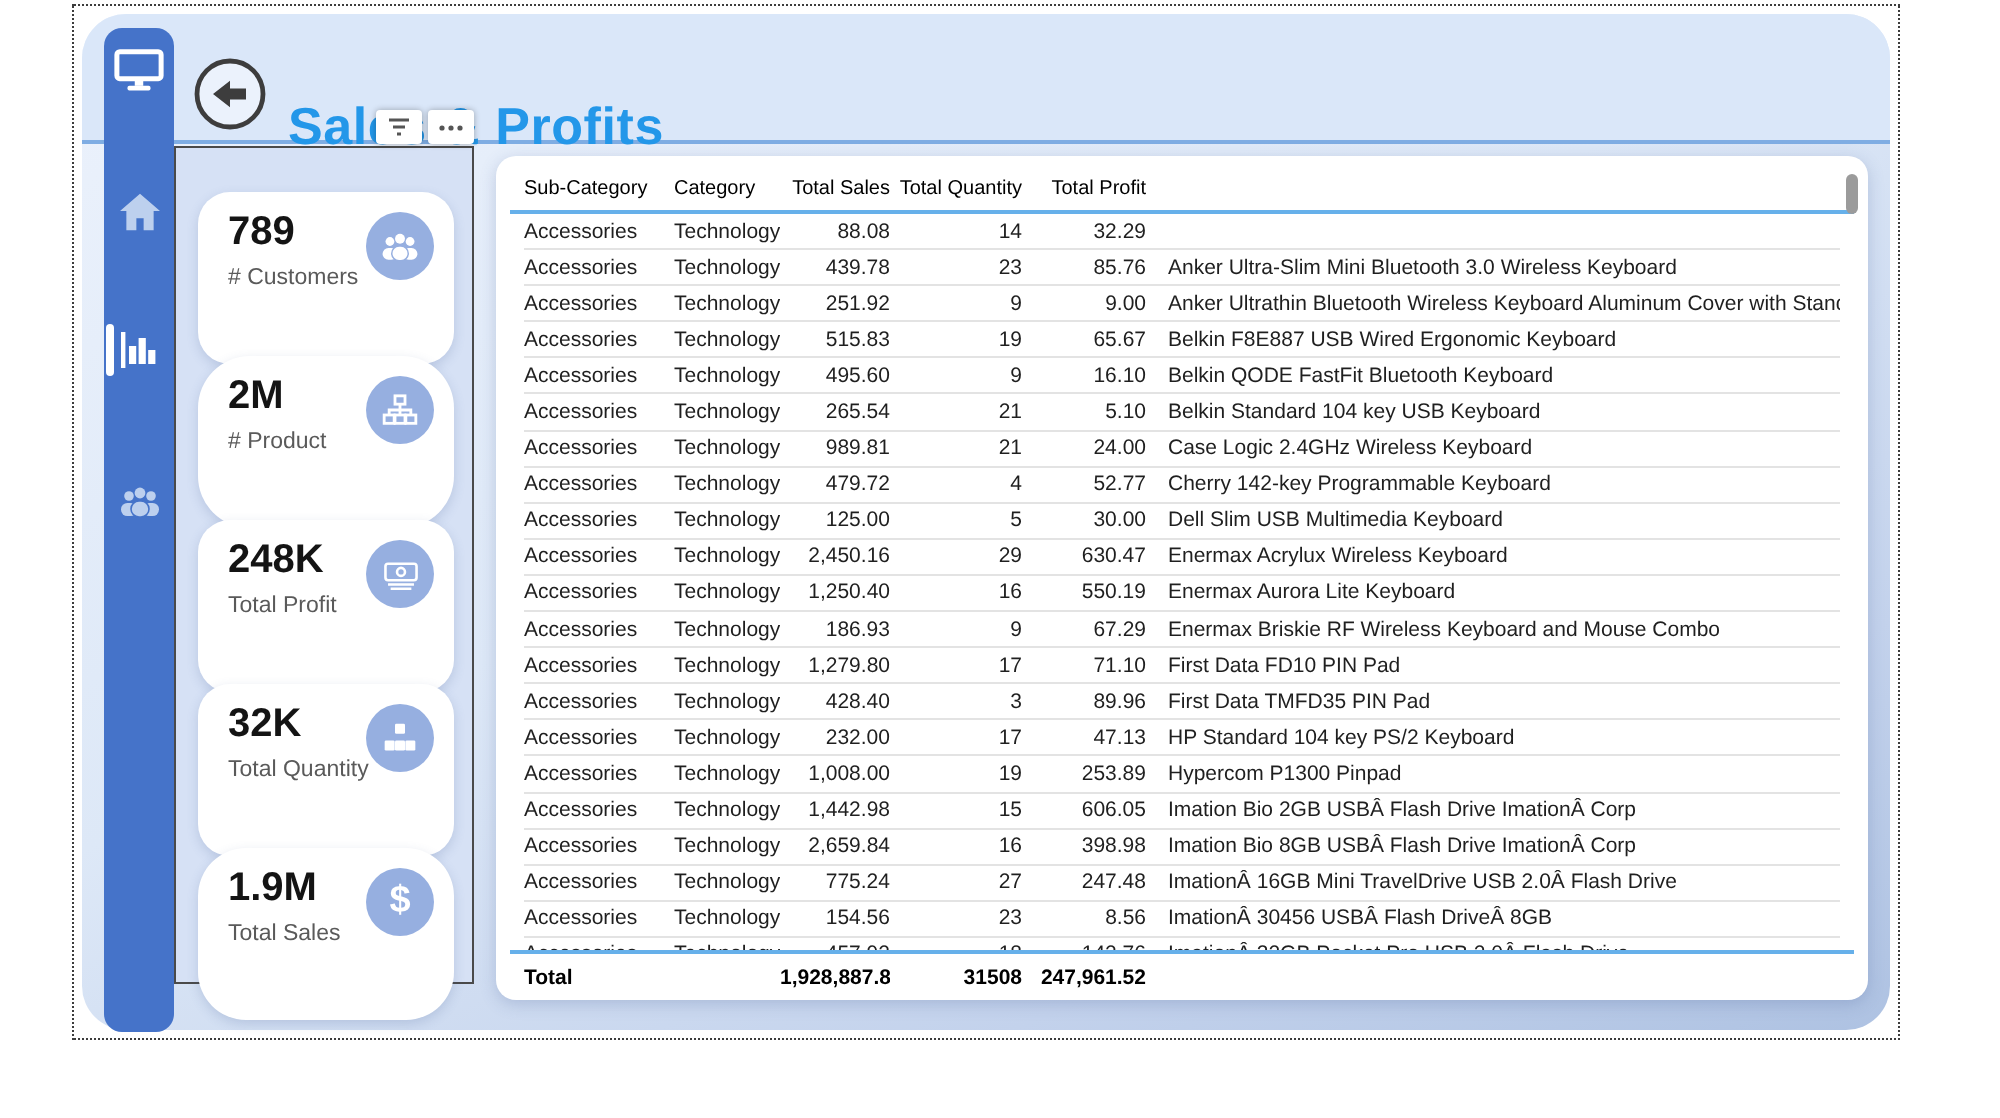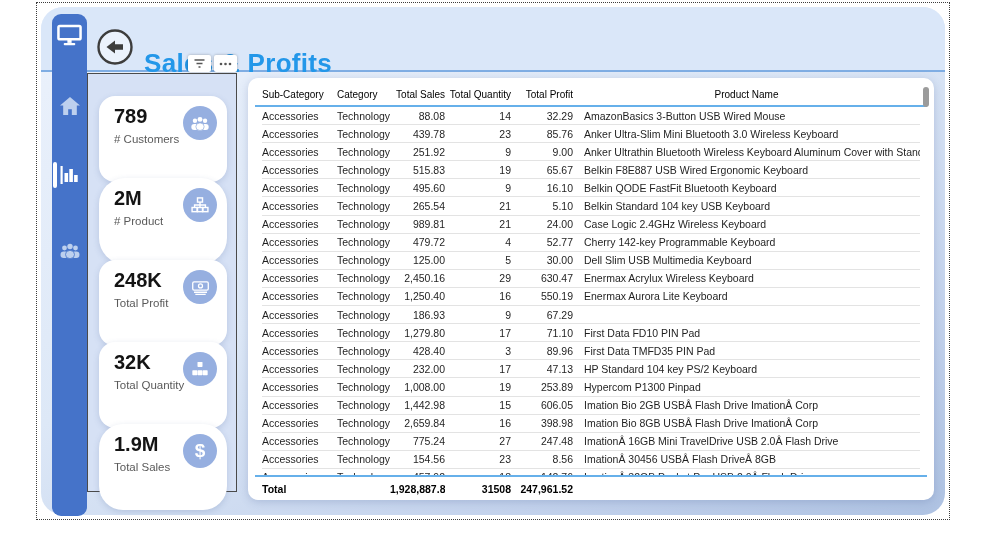--- a/index.html
+++ b/index.html
@@ -194,31 +194,29 @@
 
 </div>
 
 <div class="table-card">
   <div class="grid thead">
     <div class="c0">Sub-Category</div>
     <div class="c1">Category</div>
     <div class="c2">Total Sales</div>
     <div class="c3">Total Quantity</div>
     <div class="c4">Total Profit</div>
-    <div class="c5">Product Name</div>
   </div>
   <div class="blue-line"></div>
   <div class="tbody">
       <div class="grid trow">
         <div class="c0">Accessories</div>
         <div class="c1">Technology</div>
         <div class="c2">88.08</div>
         <div class="c3">14</div>
         <div class="c4">32.29</div>
-        <div class="c5">AmazonBasics 3-Button USB Wired Mouse</div>
       </div>
       <div class="grid trow">
         <div class="c0">Accessories</div>
         <div class="c1">Technology</div>
         <div class="c2">439.78</div>
         <div class="c3">23</div>
         <div class="c4">85.76</div>
         <div class="c5">Anker Ultra-Slim Mini Bluetooth 3.0 Wireless Keyboard</div>
       </div>
       <div class="grid trow">
@@ -292,20 +290,21 @@
         <div class="c3">16</div>
         <div class="c4">550.19</div>
         <div class="c5">Enermax Aurora Lite Keyboard</div>
       </div>
       <div class="grid trow">
         <div class="c0">Accessories</div>
         <div class="c1">Technology</div>
         <div class="c2">186.93</div>
         <div class="c3">9</div>
         <div class="c4">67.29</div>
+        <div class="c5">Enermax Briskie RF Wireless Keyboard and Mouse Combo</div>
       </div>
       <div class="grid trow">
         <div class="c0">Accessories</div>
         <div class="c1">Technology</div>
         <div class="c2">1,279.80</div>
         <div class="c3">17</div>
         <div class="c4">71.10</div>
         <div class="c5">First Data FD10 PIN Pad</div>
       </div>
       <div class="grid trow">

